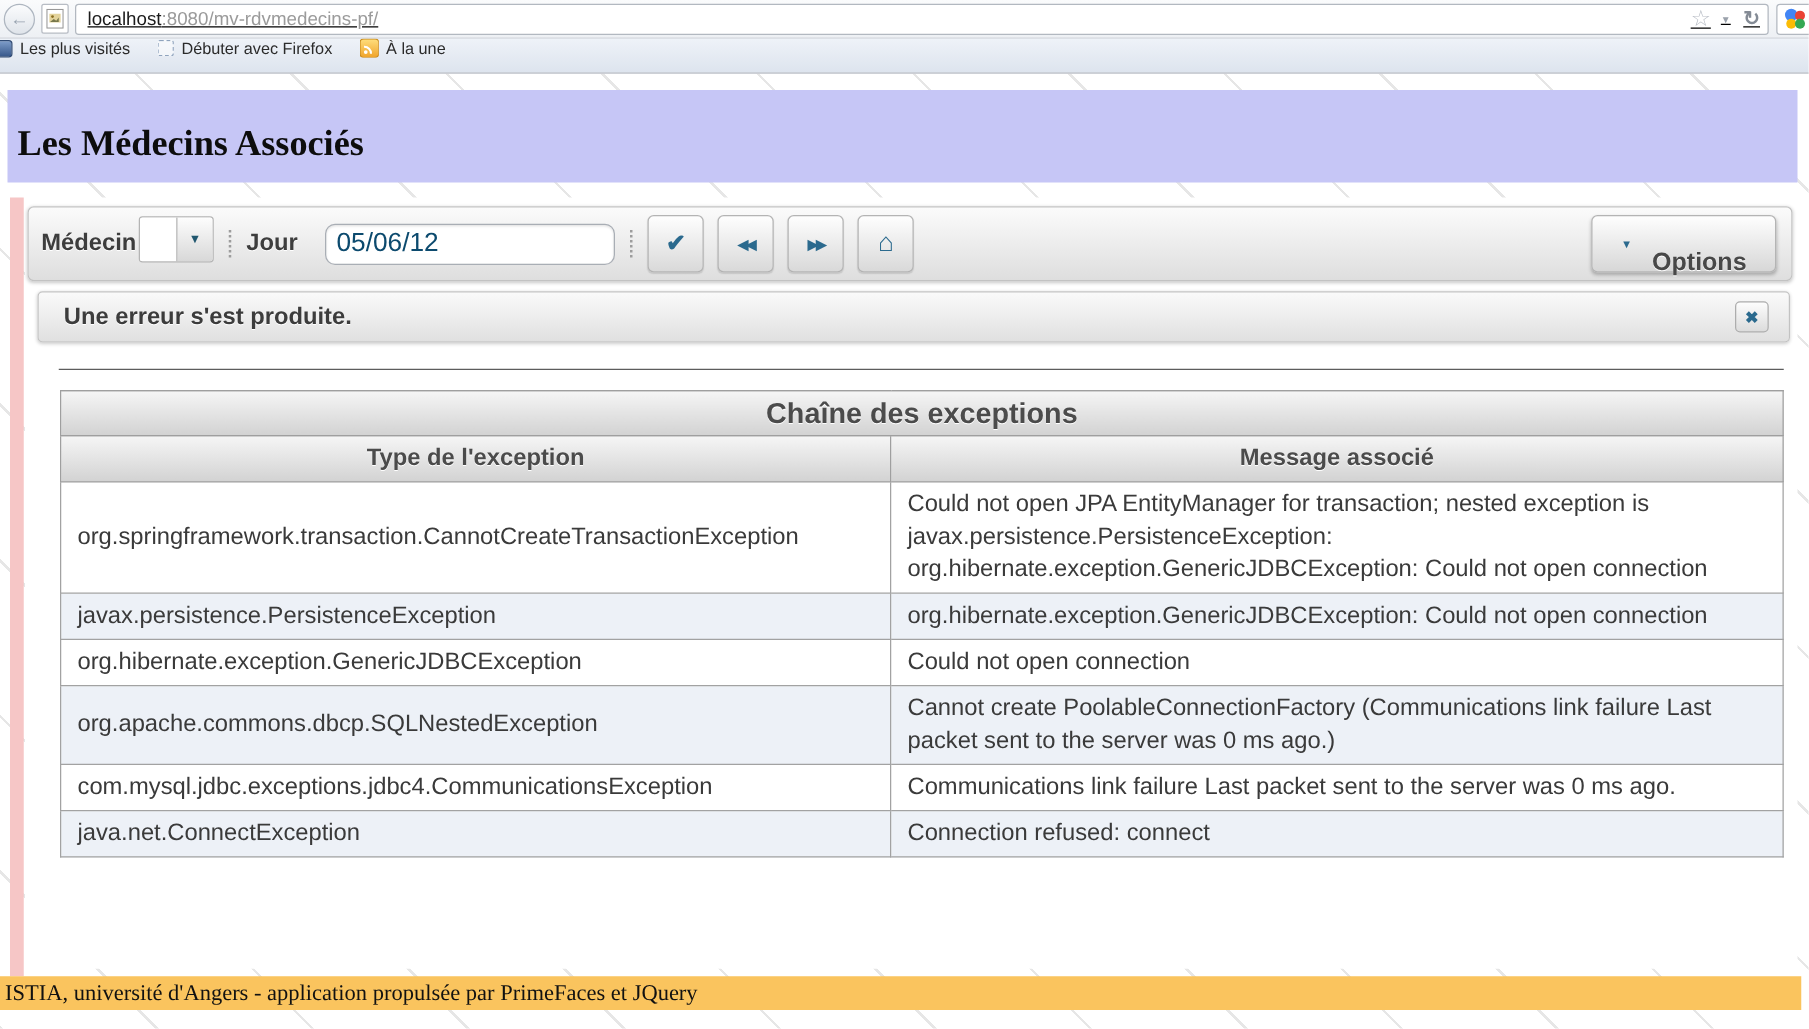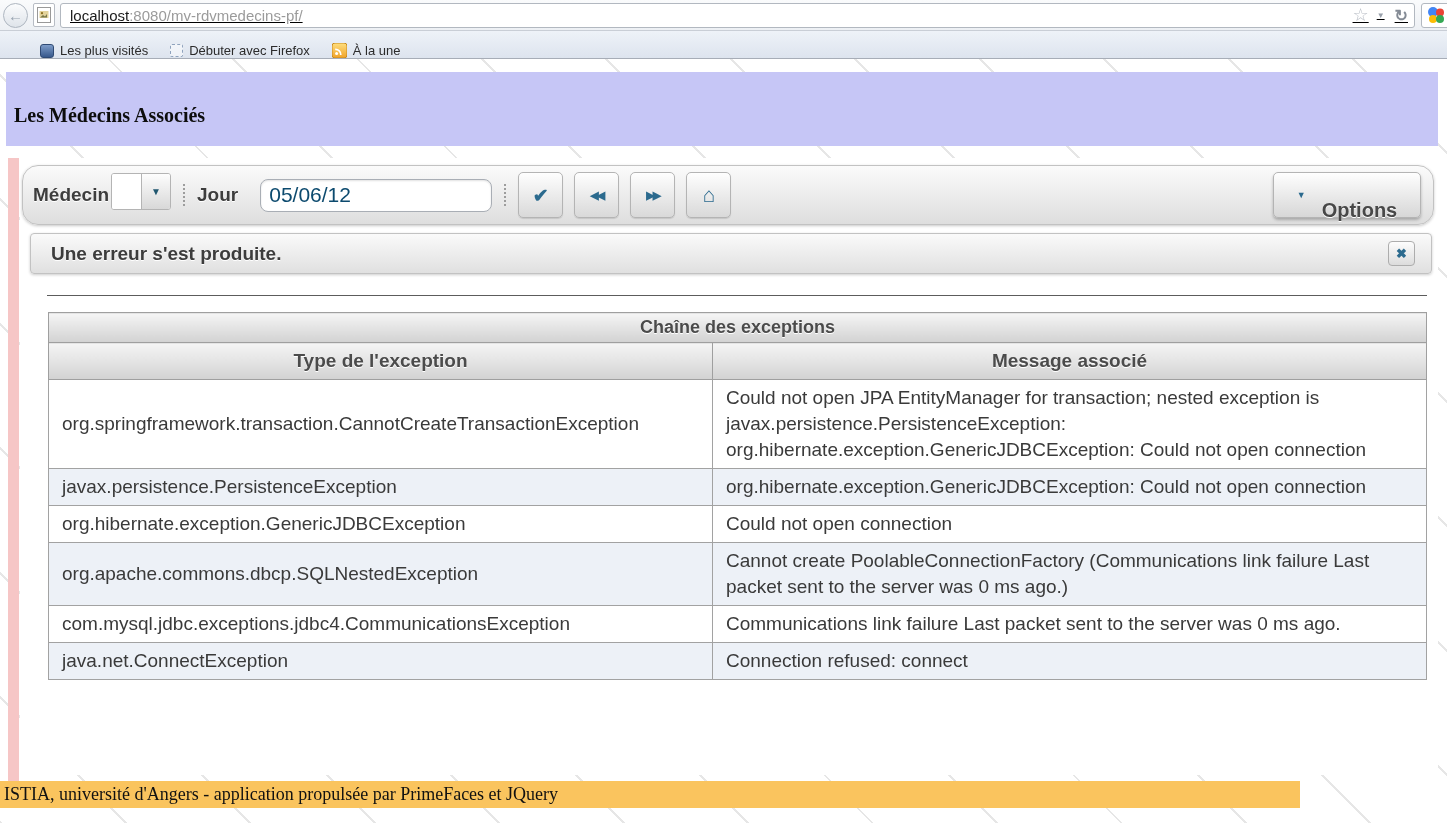--- a/index.html
+++ b/index.html
@@ -39,21 +39,21 @@
     margin-left:6px; width:70px; height:25px; background:#fff;
     border:1px solid #b2b8c0; border-radius:3px;
     display:flex; align-items:center; padding-left:5px; flex:none;
   }
 
   
   .bookmarks {
     position:absolute; top:31px; left:0; width:1447px; height:28px;
     background:linear-gradient(#eef2f8,#dde4ee);
     border-bottom:1px solid #a7adb7;
-    display:flex; align-items:flex-end; font-size:13px; color:#2b2b2b;padding-left:44px;
+    display:flex; align-items:flex-start; font-size:13px; color:#2b2b2b;
   }
   .bm-item { display:flex; align-items:center; margin-right:22px; }
   .bm-item span.lbl { margin-left:6px; }
   .mv-ic { width:14px; height:14px; border-radius:3px; margin-left:-4px;
     background:linear-gradient(#7d9cc9,#38598c); border:1px solid #2f4a74; }
   .dash-ic { width:13px; height:13px; border:1px dashed #8fa3bd; border-radius:2px; background:rgba(255,255,255,.5); }
 
   
   .page-bg {
     position:absolute; top:59px; left:0; width:1447px; height:764px;
@@ -62,33 +62,33 @@
       rgba(190,190,190,0.38) 0px, rgba(190,190,190,0.38) 2px,
       transparent 2px, transparent 88px);
   }
 
   
   .banner {
     position:absolute; top:72px; left:6px; width:1432px; height:74px;
     background:#c6c6f6; display:flex; align-items:center;
   }
   .banner h1 {
-    font-family:"Liberation Serif", serif; font-size:20px; font-weight:bold;
+    font-family:"Liberation Serif", serif; font-size:29px; font-weight:bold;
     color:#0d0d0d; padding-left:8px; padding-top:12px;
   }
 
   .pink-strip { position:absolute; top:158px; left:8px; width:11px; height:623px; background:#f6c6c6; }
 
   .wrapper { position:absolute; top:158px; left:20px; width:1418px; height:617px; background:#fff; }
 
   
   .pf-toolbar {
     position:absolute; top:7px; left:2px; width:1412px; height:60px;
     background:linear-gradient(#fbfbfb,#dedede);
-    border:1px solid #c2c2c2; border-radius:16px;
+    border:1px solid #c2c2c2; border-radius:5px;
     box-shadow:0 1px 3px rgba(0,0,0,0.22);
     display:flex; align-items:center; padding:0 10px;
   }
   .pf-label { font-size:19px; font-weight:bold; color:#3d3d3d; text-shadow:0 1px 0 #fff; }
   .selectmenu {
     display:flex; margin-left:2px; height:37px; border:1px solid #b4b4b4;
     border-radius:3px; background:#fff; overflow:hidden; margin-top:-8px;
   }
   .selectmenu .val { width:29px; background:#fff; }
   .selectmenu .btn {
@@ -145,32 +145,32 @@
   table.exc {
     position:absolute; top:154px; left:28px; width:1378px;
     border-collapse:collapse; table-layout:fixed;
     font-size:19px; color:#3a3a3a;
   }
   table.exc th {
     background:linear-gradient(#f5f5f5,#d2d2d2);
     border:1px solid #9f9f9f; font-weight:bold; color:#4b4b4b;
     text-shadow:0 1px 0 #fff; text-align:center;
   }
-  th.cap { padding:4px 0; font-size:18px; }
+  th.cap { padding:4px 0; font-size:23px; }
   th.colh { padding:7px 0; }
   table.exc td {
     border:1px solid #a2a2a2; padding:5px 13px; line-height:26px;
     vertical-align:middle; background:#fff;margin-top:12px;
   }
   table.exc tbody tr:nth-child(even) td { background:#edf1f7; }
   td .msg { max-width:662px; }
 
   
   .footer {
-    position:absolute; top:781px; left:0; width:1300px; height:27px;
+    position:absolute; top:781px; left:0; width:1441px; height:27px;
     background:#fac45e; font-family:"Liberation Serif", serif;
     font-size:18px; color:#111; line-height:26px; padding-left:4px;
   }
 </style>
 </head>
 <body>
 
 <div class="chrome">
   <div class="back-btn">←</div>
   <div class="fav-box">

